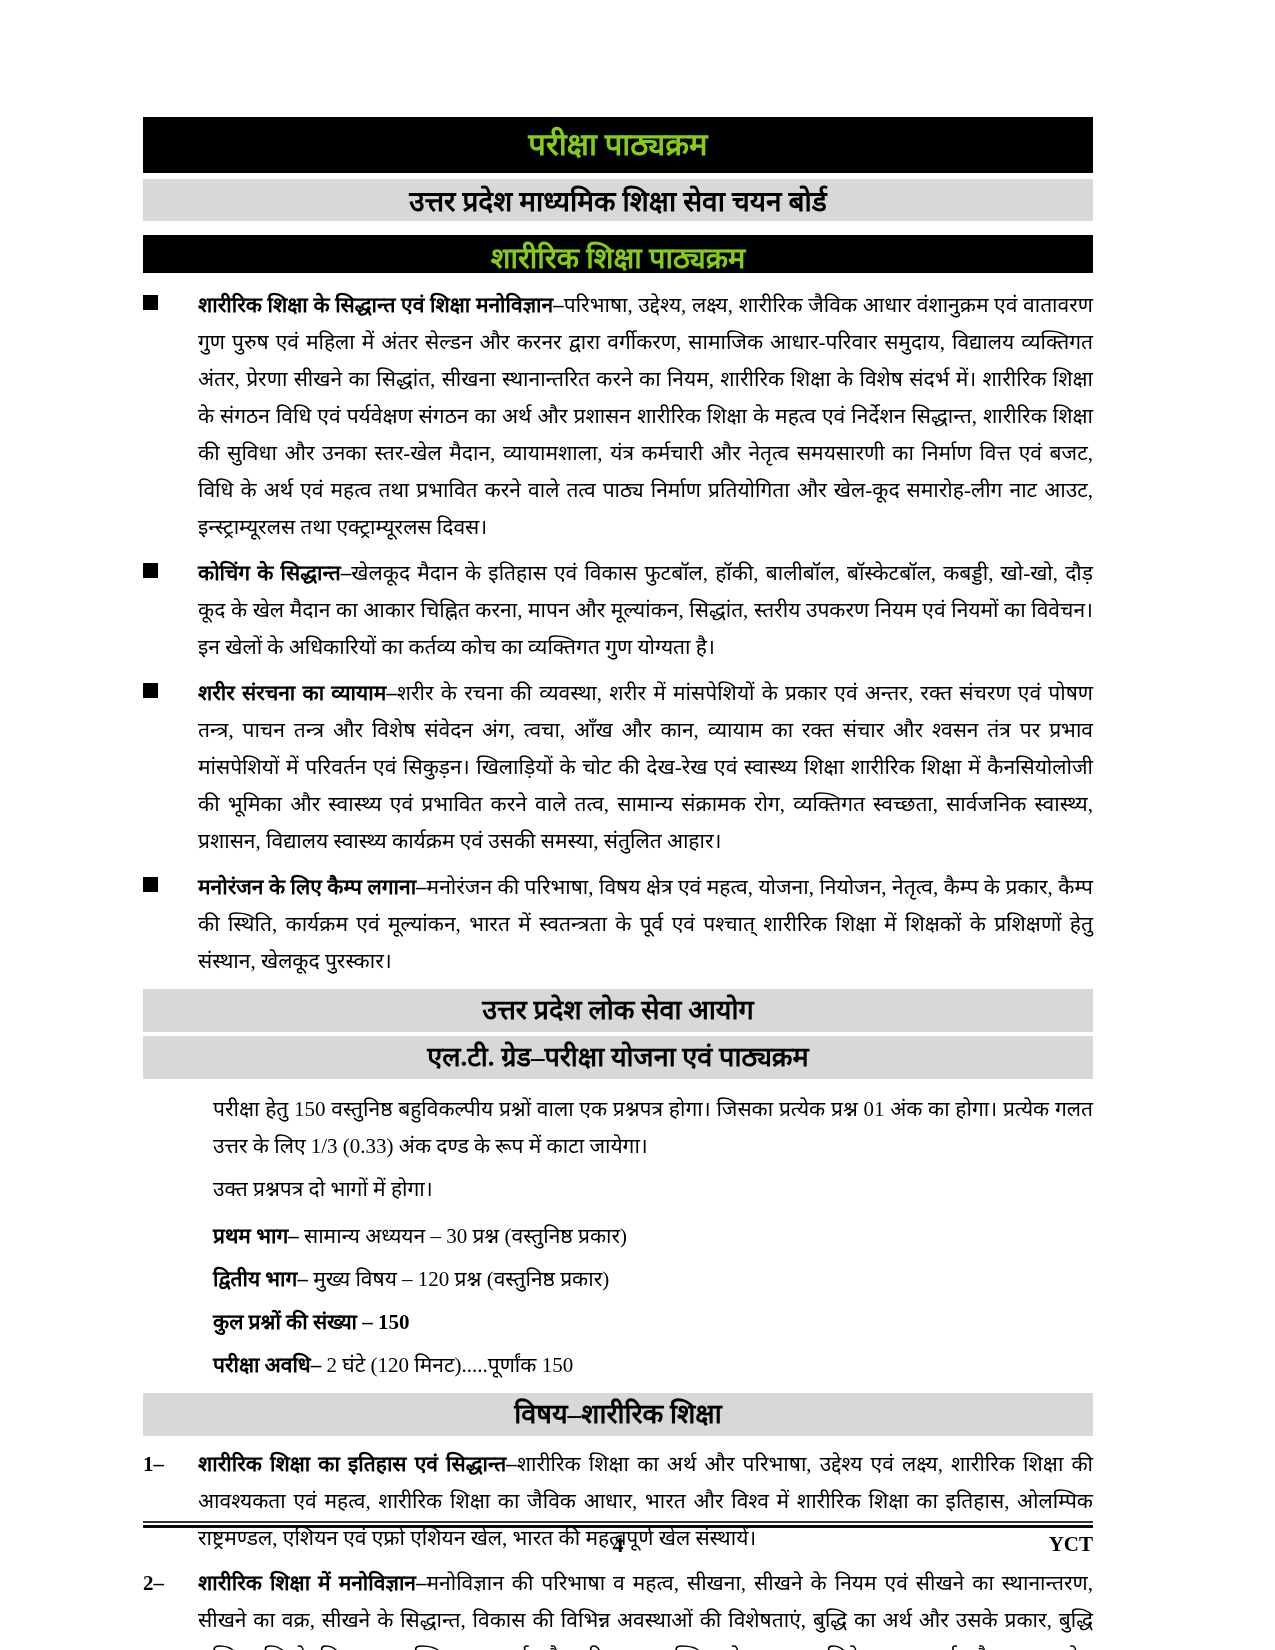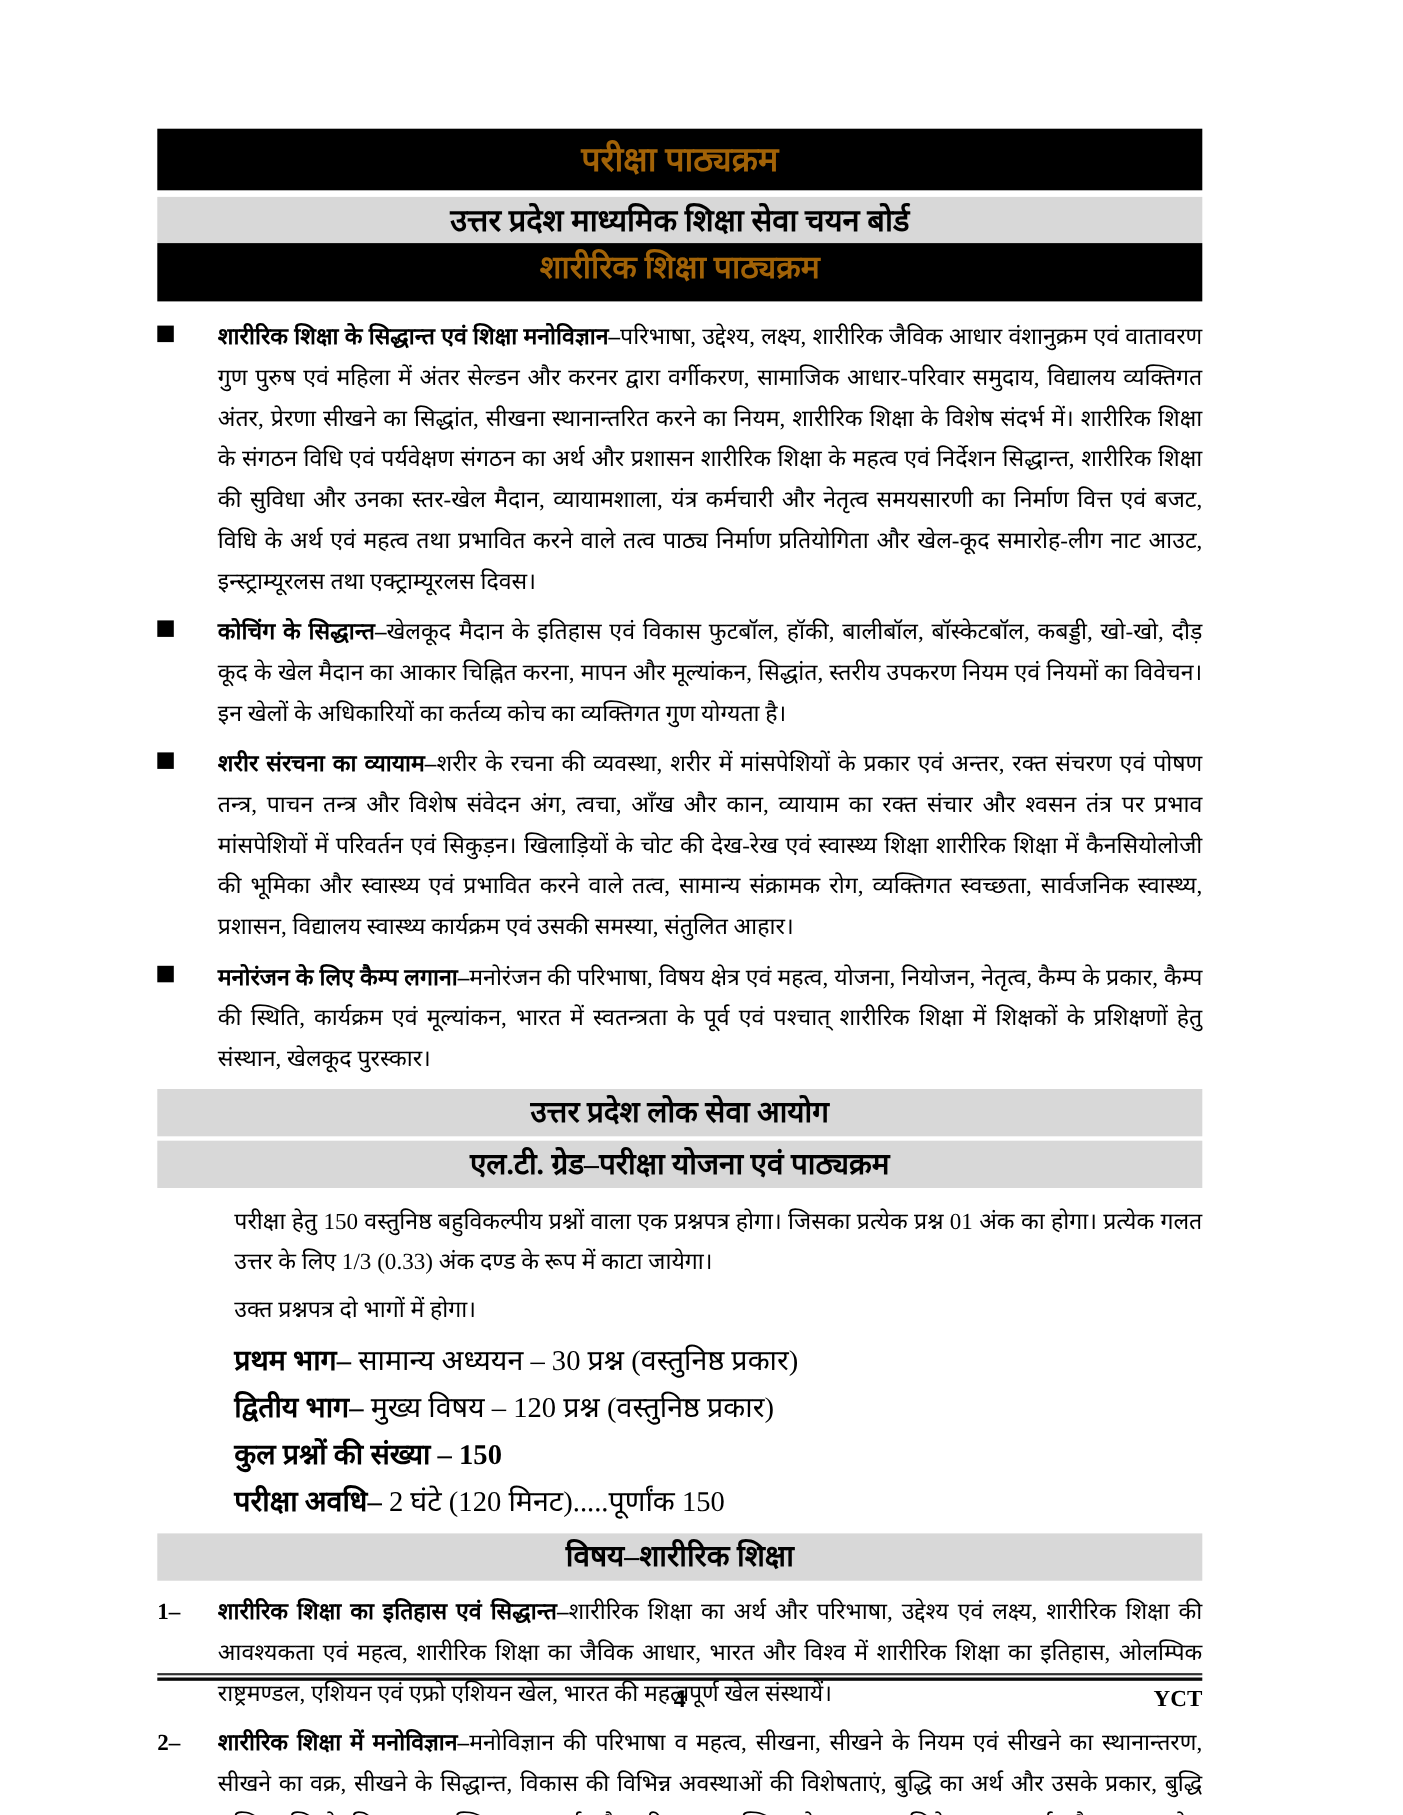--- a/index.html
+++ b/index.html
@@ -4,38 +4,38 @@
 <style>
   html,body{margin:0;padding:0;background:#ffffff;}
   body{
     width:1275px;height:1650px;position:relative;
     font-family:"Liberation Serif","DejaVu Serif",serif;
     color:#000;
     -webkit-font-smoothing:antialiased;
   }
   .page{position:absolute;left:143px;top:117px;width:950px;}
   .bar{box-sizing:border-box;text-align:center;font-weight:bold;}
-  .bar-black{background:#000;color:#a16207;}
+  .bar-black{background:#000;color:#84cc16;}
   .bar-gray{background:#d8d8d8;color:#000;}
   .bar-title{height:56px;line-height:56px;font-size:31px;margin-bottom:6px;}
   .bar-board{height:42px;line-height:46px;font-size:28px;}
-  .bar-subject{height:53px;line-height:47px;font-size:29px;margin-top:0;}
+  .bar-subject{height:38px;line-height:47px;font-size:29px;margin-top:14px;}
   .bullets{padding-top:14px;}
   .bullet-row{display:flex;margin-bottom:9px;}
   .bullet-marker{flex:0 0 55px;padding-top:8px;}
   .bullet-square{display:inline-block;width:15px;height:15px;background:#000;}
   .bullet-text,.item-text{
     flex:1 1 auto;font-size:21px;line-height:37px;text-align:justify;
   }
   .lead{font-weight:bold;}
   .mid-bar{height:43px;line-height:43px;font-size:27px;margin-top:8px;}
   .mid-bar + .mid-bar{margin-top:4px;}
   .indent-block{margin-left:70px;margin-top:12px;}
   .para{font-size:21px;line-height:37px;text-align:justify;margin:0 0 6px 0;}
-  .part-line{font-size:26px;line-height:30px;margin:13px 0;}
+  .part-line{font-size:21px;line-height:30px;margin:13px 0;}
   .items{padding-top:10px;}
   .item-row{display:flex;margin-bottom:8px;}
   .item-num{flex:0 0 55px;font-weight:bold;font-size:21px;line-height:37px;}
   .footer{position:absolute;left:143px;top:1521px;width:950px;}
   .footer-rule{height:2px;border-top:2px solid #333;border-bottom:3px solid #0a0a0a;}
   .footer-row{position:relative;height:34px;margin-top:4px;}
   .footer-page{position:absolute;left:0;right:0;text-align:center;font-weight:bold;font-size:22px;}
   .footer-brand{position:absolute;right:0;top:0;font-weight:bold;font-size:21px;font-family:"Liberation Serif",serif;}
 </style>
 </head>

